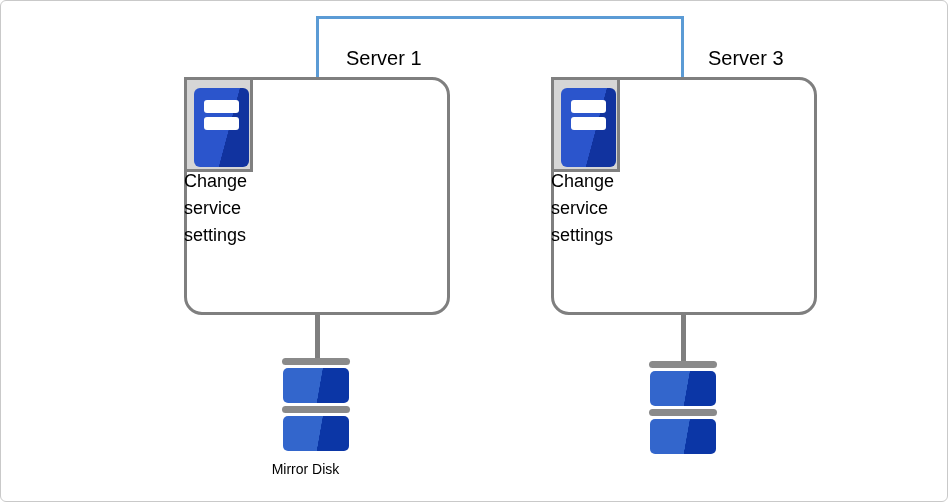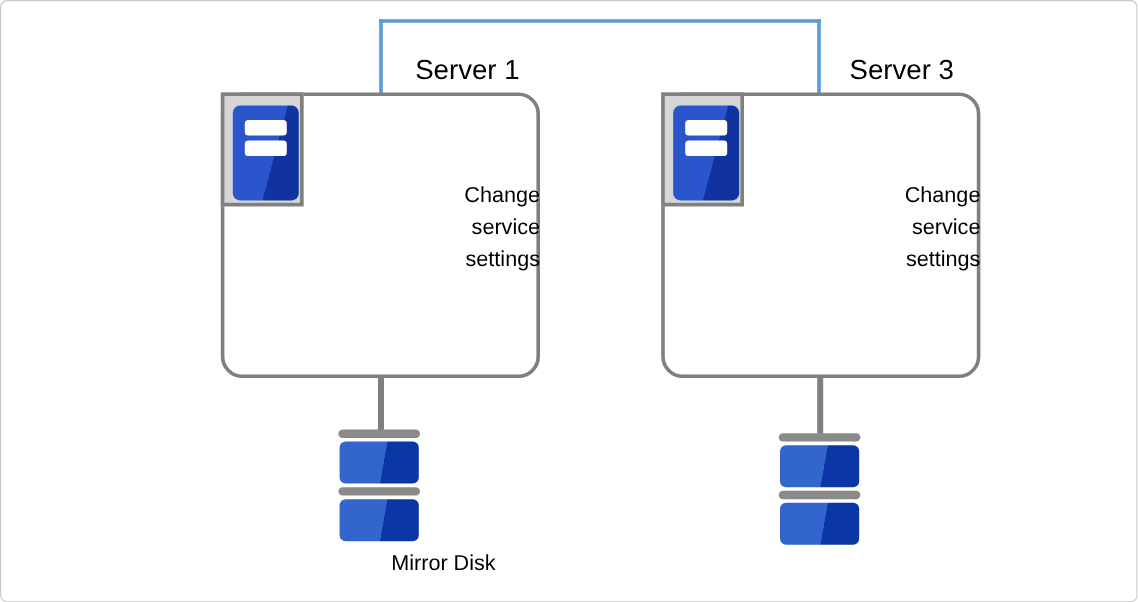--- a/index.html
+++ b/index.html
@@ -20,21 +20,21 @@
     position: absolute;
     left: 315px; top: 15px;
     width: 362px; height: 59px;
     border-top: 3px solid #5B9BD5;
     border-left: 3px solid #5B9BD5;
     border-right: 3px solid #5B9BD5;
   }
 
   .node-label {
     position: absolute;
-    font-size: 23px;
+    font-size: 20px;
     line-height: 22px;
     white-space: nowrap;
   }
   .lbl-s1 { left: 345px; top: 46px; }
   .lbl-s2 { left: 707px; top: 46px; }
 
   
   .group-box {
     position: absolute;
     top: 76px;
@@ -42,23 +42,23 @@
     box-sizing: border-box;
     border: 3px solid #7F7F7F;
     border-radius: 18px;
     background: #ffffff;
   }
   .box-1 { left: 183px; }
   .box-2 { left: 550px; }
 
   .box-text {
     position: absolute;
-    top: 148px;
+    top: 167px;
     width: 266px;
-    text-align: right;
+    text-align: left;
     font-size: 18px;
     line-height: 27px;
     white-space: pre-line;
   }
   .text-1 { left: 183px; }
   .text-2 { left: 550px; }
 
   
   .icon-frame {
     position: absolute;
@@ -115,24 +115,24 @@
   .cap-1b { left: 281px; top: 405px; }
   .plat-1b { left: 282px; top: 415px; }
 
   .cap-2a { left: 648px; top: 360px; }
   .plat-2a { left: 649px; top: 370px; }
   .cap-2b { left: 648px; top: 408px; }
   .plat-2b { left: 649px; top: 418px; }
 
   .mirror-label {
     position: absolute;
-    left: 237px; top: 456px;
+    left: 217px; top: 456px;
     width: 175px;
-    text-align: right;
-    font-size: 18px;
+    text-align: center;
+    font-size: 14px;
     line-height: 24px;
     white-space: nowrap;
   }
 </style>
 </head>
 <body>
 
 <div class="stage">
 
   <div class="hb-bracket"></div>

